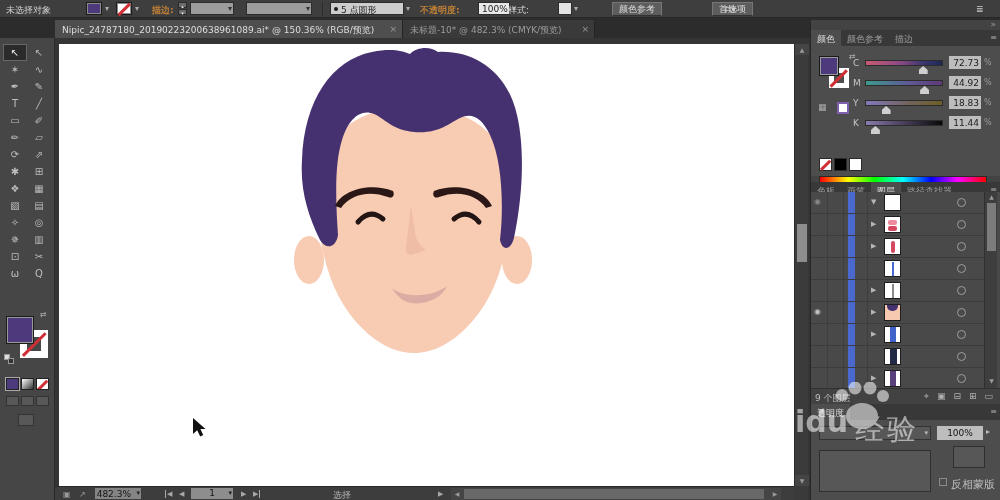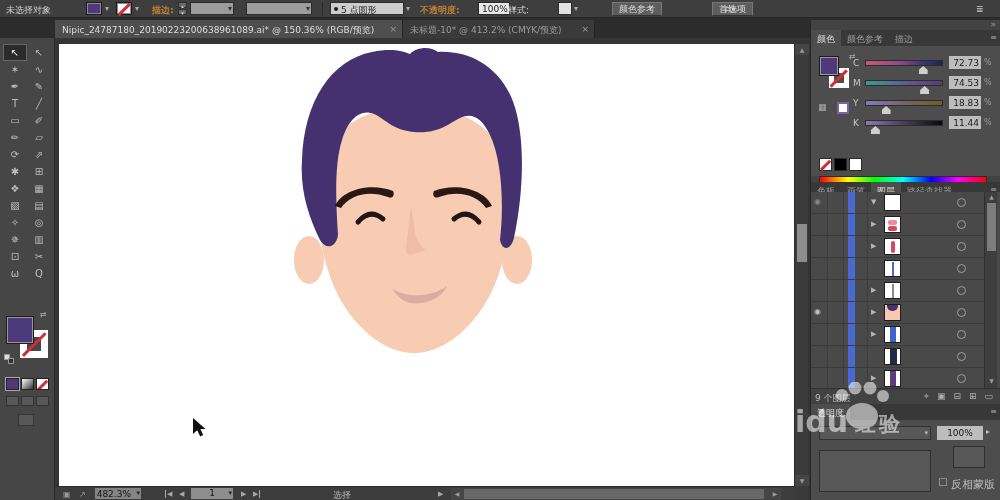--- a/index.html
+++ b/index.html
@@ -137,21 +137,21 @@
 .bmdd b{position:absolute;right:2px;top:2px;font-size:7px;color:#bbb;font-weight:normal}
 .oval{left:126px;top:6px;width:46px;height:14px;background:#bdbdbd;color:#141414;text-align:center;padding-top:2px}
 .opop{left:175px;top:7px;color:#bbb;font-size:8px}
 .wellL{left:8px;top:30px;width:112px;height:42px;background:#575757;border:1px solid #2f2f2f}
 .wellS{left:142px;top:26px;width:32px;height:22px;background:#575757;border:1px solid #2f2f2f}
 .chk{left:128px;top:58px;width:8px;height:8px;border:1px solid #8a8a8a;background:#4d4d4d}
 .chkl{left:140px;top:57px;color:#bdbdbd;font-size:11px;white-space:nowrap}
 
 #wm{position:absolute;left:793px;top:382px;width:207px;height:72px;z-index:50;color:#fff;opacity:.55;pointer-events:none}
 #wm .latin{position:absolute;left:2px;top:22px;font-size:30px;font-weight:bold}
-#wm .cjk{position:absolute;left:62px;top:28px;font-size:21px;font-weight:bold;letter-spacing:3px}
+#wm .cjk{position:absolute;left:62px;top:28px;font-size:29px;font-weight:normal;letter-spacing:3px}
 </style>
 </head>
 <body>
 
 <div id="app">
 
   <div id="cbar">
     <span class="p t" style="left:6px">未选择对象</span>
     <span class="p sw" style="left:86px;background:#4c3a7d"></span>
     <span class="p dda" style="left:105px">▾</span>
@@ -182,21 +182,21 @@
     <span class="p t" style="left:724px">⇄▾</span>
     <span class="p t" style="left:976px">≣</span>
   </div>
 
   <div id="tabbar">
     <div class="dtab active" style="left:55px;width:348px">
       <span>Nipic_24787180_20190223200638961089.ai* @ 150.36% (RGB/预览)</span>
       <b class="x">×</b>
     </div>
     <div class="dtab" style="left:403px;width:192px">
-      <span>未标题-10* @ 413.2% (CMYK/预览)</span>
+      <span>未标题-10* @ 482.3% (CMYK/预览)</span>
       <b class="x">×</b>
     </div>
   </div>
 
   <div id="tools">
     <div id="tool-grid">
         <span class="tool sel">↖</span>
         <span class="tool">↖</span>
         <span class="tool">✶</span>
         <span class="tool">∿</span>
@@ -316,21 +316,21 @@
               <i class="cthumb" style="left:52.7px"></i>
             </span>
             <span class="cval">72.73</span>
             <span class="cunit">%</span>
           </div>
           <div class="crow">
             <span class="clab">M</span>
             <span class="ctrack g1">
               <i class="cthumb" style="left:54.1px"></i>
             </span>
-            <span class="cval">74.53</span>
+            <span class="cval">44.92</span>
             <span class="cunit">%</span>
           </div>
           <div class="crow">
             <span class="clab">Y</span>
             <span class="ctrack g2">
               <i class="cthumb" style="left:15.6px"></i>
             </span>
             <span class="cval">18.83</span>
             <span class="cunit">%</span>
           </div>

